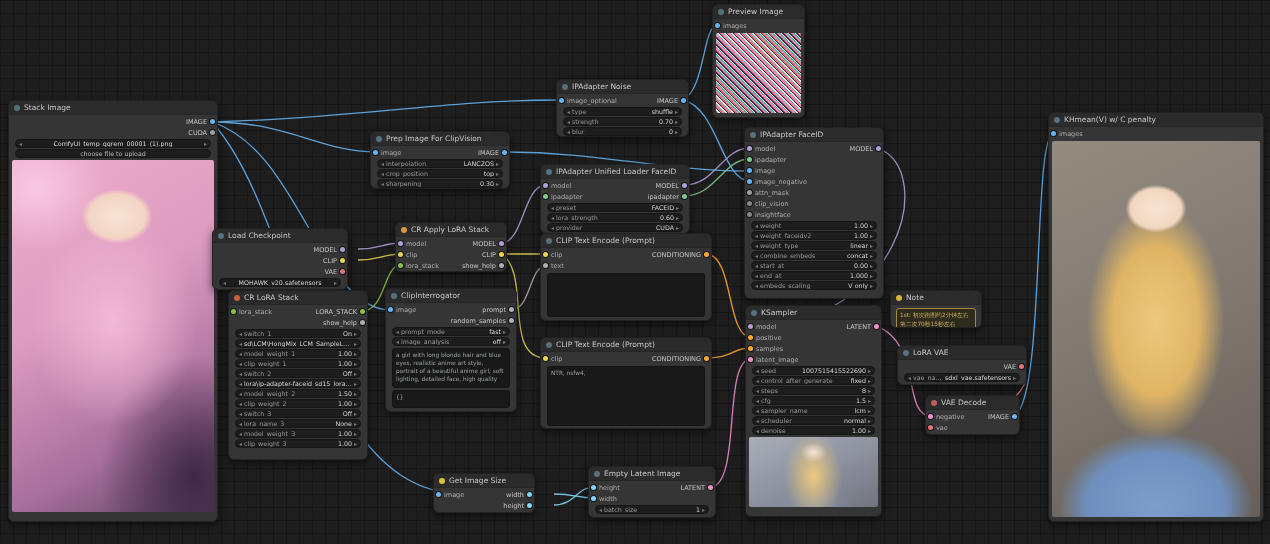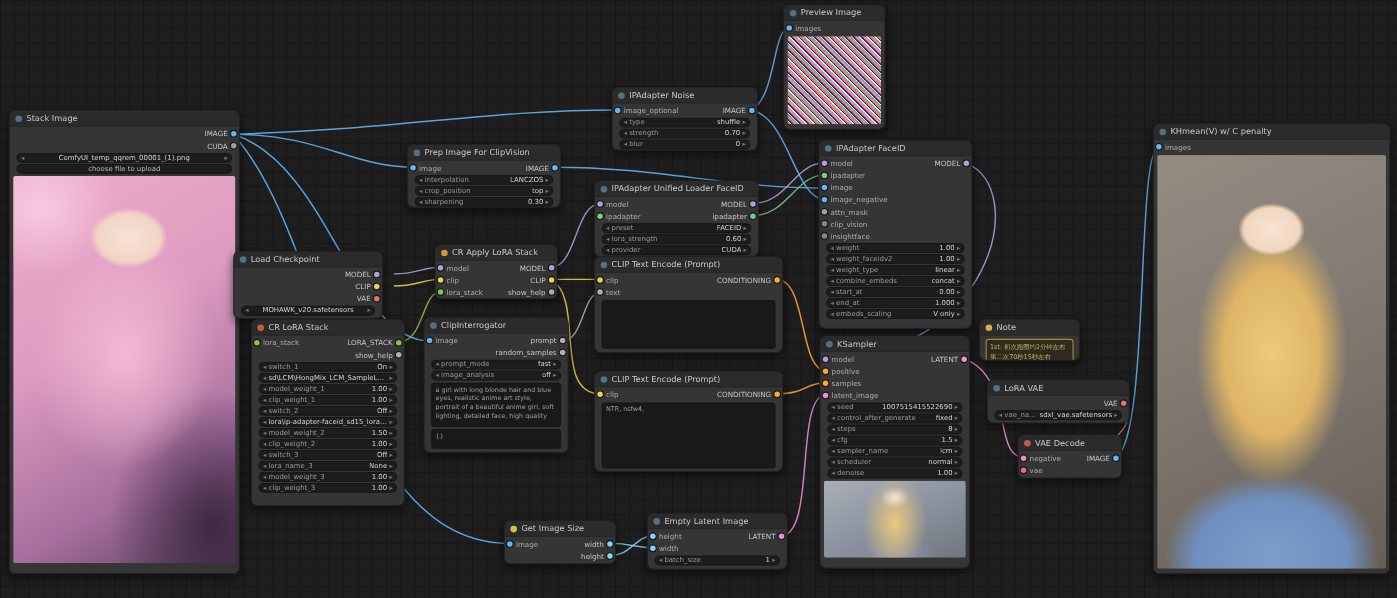--- a/index.html
+++ b/index.html
@@ -762,21 +762,21 @@
         <div class="slotrow">
           <span class="sl">
             <span class="dot" style="background: rgb(100, 181, 246);"></span>
             <span class="slabel">images</span>
           </span>
           <span class="sr"></span>
         </div>
         <div class="preview portrait-blonde" style="height: 376px;"></div>
       </div>
     </div>
-    <div class="node" style="left: 458px; top: 473px; width: 102px; height: 40px;">
+    <div class="node" style="left: 433px; top: 473px; width: 102px; height: 40px;">
       <div class="titlebar">
         <span class="tdot" style="background: rgb(212, 196, 60);"></span>
         <span class="ttext">Get Image Size</span>
       </div>
       <div class="body">
         <div class="slotrow">
           <span class="sl">
             <span class="dot" style="background: rgb(100, 181, 246);"></span>
             <span class="slabel">image</span>
           </span>

